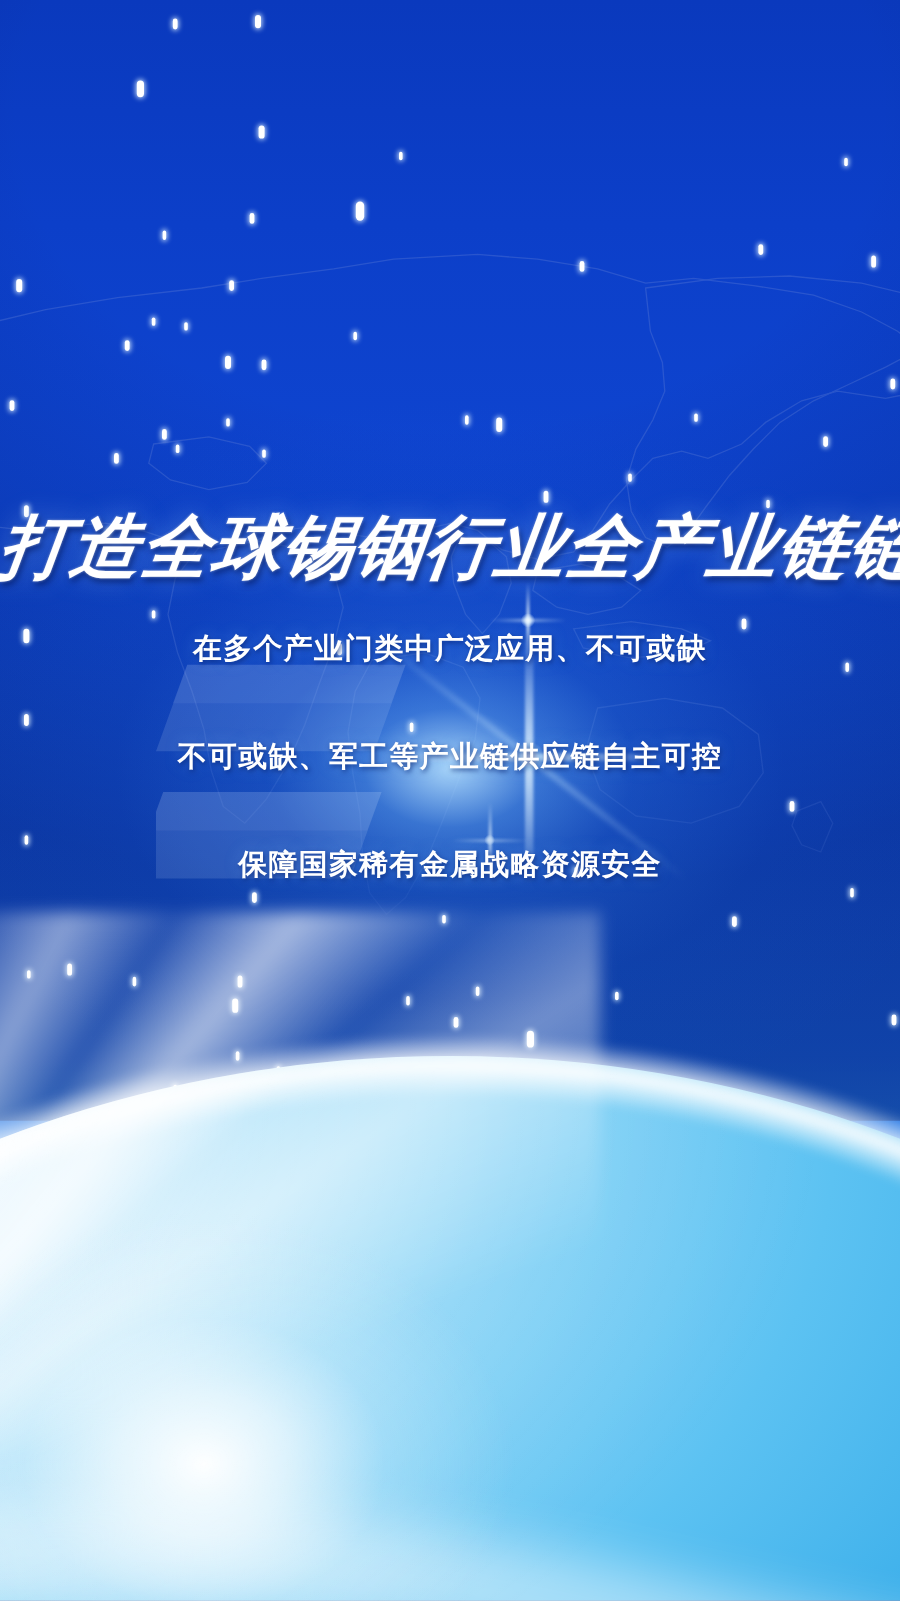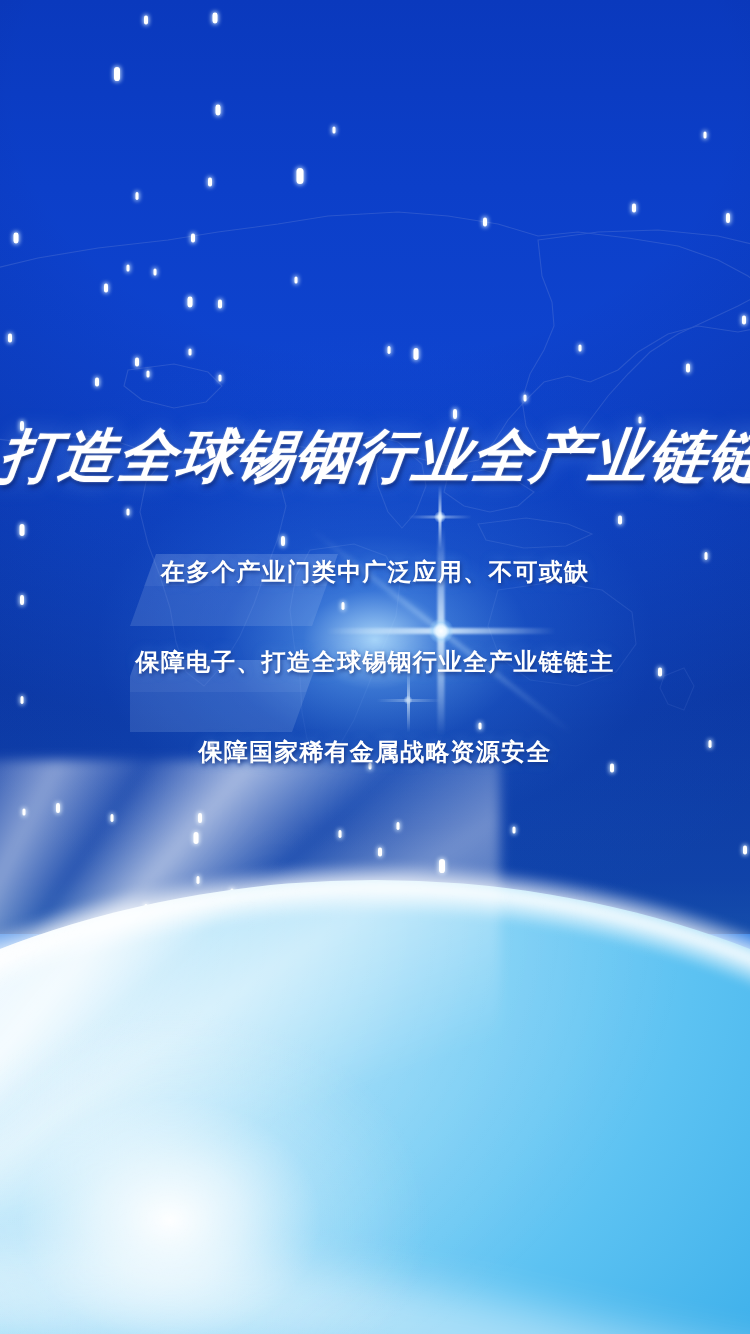--- a/index.html
+++ b/index.html
@@ -224,21 +224,21 @@
     text-shadow:
       0 0 2px rgba(255,255,255,0.55),
       2px 3px 5px rgba(4,28,104,0.75),
       0 0 22px rgba(150,205,255,0.45);
     transform: skewX(-7deg);
   }
 
   .sub-list {
     position: absolute;
     left: 0;
-    top: 556px;
+    top: 524px;
     width: 750px;
   }
   .sub-line {
     width: 100%;
     text-align: center;
     font-size: 24px;
     font-weight: 700;
     color: #ffffff;
     letter-spacing: 1.2px;
     margin-bottom: 58px;
@@ -450,17 +450,17 @@
         <path d="M26,6 L208,6 L196,38 L14,38 Z"></path>
         <path d="M6,112 L188,112 L176,144 L-6,144 Z"></path>
       </g>
     </svg>
   </div>
 
   <div class="headline">打造全球锡铟行业全产业链链主</div>
 
   <div class="sub-list">
     <div class="sub-line">在多个产业门类中广泛应用、不可或缺</div>
-    <div class="sub-line">保障电子、打造全球锡铟行业全产业链链主</div>
+    <div class="sub-line">不可或缺、军工等产业链供应链自主可控</div>
     <div class="sub-line">保障国家稀有金属战略资源安全</div>
   </div>
 
 </div>
 
 </body></html>

